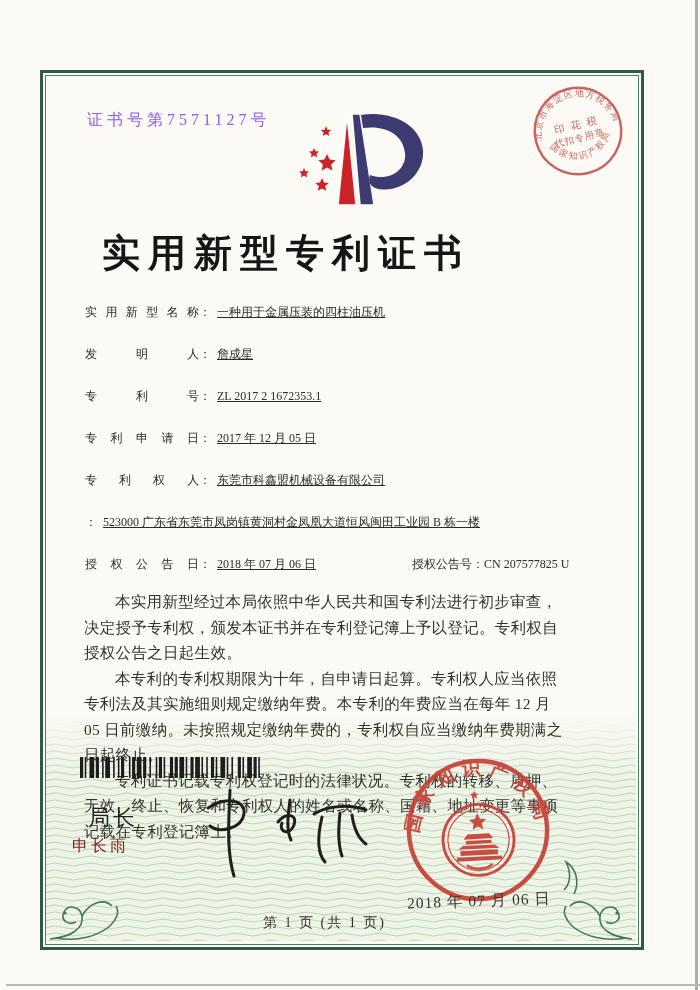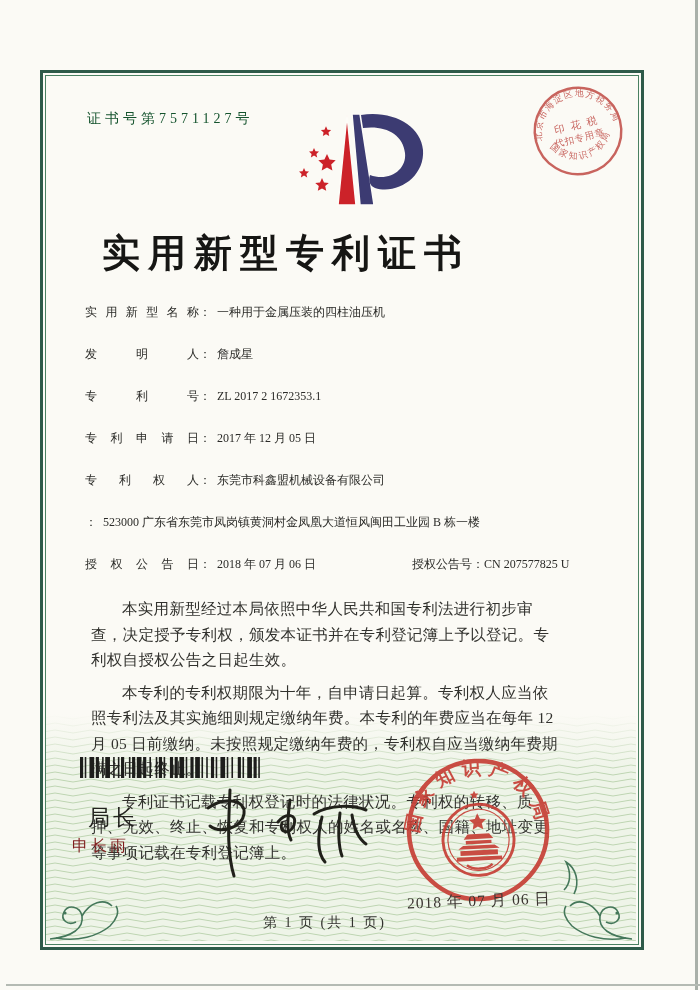--- a/index.html
+++ b/index.html
@@ -8,39 +8,39 @@
     background:#fbfaf5;
     font-family:"Liberation Serif","DejaVu Serif",serif;
     color:#2b2b28;
   }
   .paper-edge-right{position:absolute;top:0;right:2px;width:3px;height:990px;background:#a9b0a9;}
   .paper-edge-bottom{position:absolute;left:6px;bottom:4px;width:694px;height:2px;background:#b4bab3;}
 
   .frame-outer{position:absolute;left:40px;top:70px;width:598px;height:874px;border:3px solid #2e5a49;}
   .frame-inner{position:absolute;left:2px;top:2px;right:2px;bottom:2px;border:1px solid #498061;}
 
-  .cert-number{position:absolute;left:87px;top:110px;font-size:14px;letter-spacing:4px;color:#14532d;}
+  .cert-number{position:absolute;left:87px;top:110px;font-size:16px;letter-spacing:4px;color:#8b5cf6;}
 
   .cnipa-logo{position:absolute;left:281px;top:102px;width:152px;height:114px;}
 
   .tax-stamp{position:absolute;left:531px;top:84px;width:94px;height:94px;transform:rotate(-14deg);opacity:.88;}
 
   .cert-title{position:absolute;left:0;top:228px;width:572px;text-align:center;
     font-size:38px;font-weight:700;letter-spacing:8px;color:#161614;}
 
   .fields{position:absolute;left:85px;top:301px;width:500px;font-size:12px;line-height:23px;}
   .field-row{display:flex;margin-bottom:19px;position:relative;}
   .field-label{display:inline-block;width:114px;text-align:justify;text-align-last:justify;flex:none;}
   .field-colon{flex:none;margin-right:6px;}
-  .field-value{display:inline-block;max-width:400px;}
+  .field-value{display:inline-block;max-width:400px;text-decoration:underline;}
   .grant-no{position:absolute;left:300px;top:0;white-space:nowrap;margin-left:27px;}
 
   .paragraphs{position:absolute;left:84px;top:589px;width:484px;
     font-size:15.5px;line-height:25.5px;letter-spacing:.3px;color:#32322e;}
-  .paragraphs p{margin:7px;text-indent:2em;}
+  .paragraphs p{margin:0;text-indent:2em;}
 
   .guilloche{position:absolute;left:46px;top:714px;width:590px;height:227px;}
   .guilloche-fade{position:absolute;left:0;top:0;width:100%;height:60px;
     background:linear-gradient(#fbfaf5,rgba(251,250,245,0));}
 
   .barcode{position:absolute;left:80px;top:757px;width:183px;height:21px;}
 
   .director-title{position:absolute;left:88px;top:803px;font-size:22px;letter-spacing:3px;color:#23231f;}
   .director-name{position:absolute;left:72px;top:836px;font-size:16px;letter-spacing:3px;color:#7f1d1d;}
   .signature-hand{position:absolute;left:178px;top:778px;width:200px;height:104px;}

